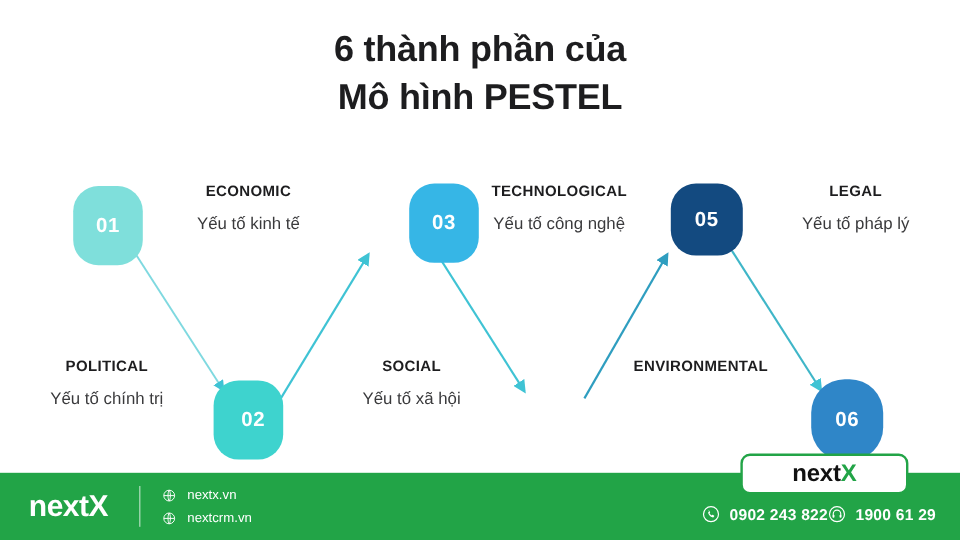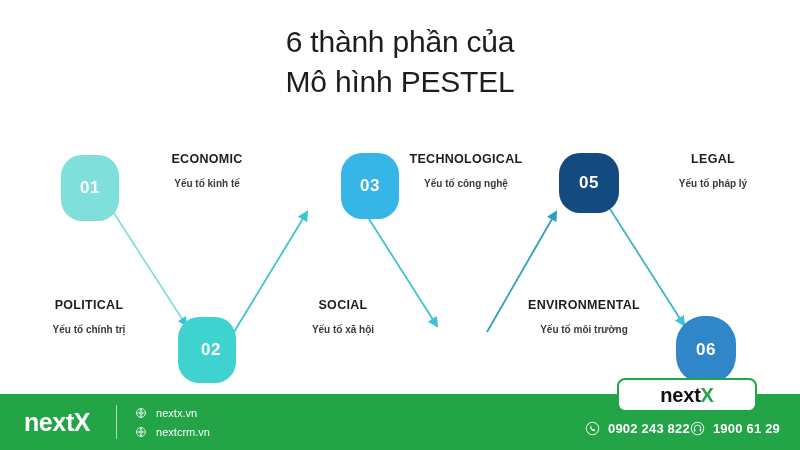--- a/index.html
+++ b/index.html
@@ -20,21 +20,21 @@
   
   .title-block {
     position: absolute;
     top: 22px;
     left: 0;
     width: 800px;
     text-align: center;
   }
   .title-line {
     font-size: 30px;
-    font-weight: 400;
+    font-weight: 700;
     color: #1d1d1f;
     letter-spacing: -0.2px;
     line-height: 1.33;
   }
 
   
   .diagram {
     position: absolute;
     inset: 0;
     width: 800px;
@@ -78,22 +78,22 @@
   }
   .lbl .lbl-title {
     font-size: 12.5px;
     font-weight: 700;
     color: #1d1d1f;
     letter-spacing: 0.3px;
     line-height: 1.2;
   }
   .lbl .lbl-sub {
     margin-top: 11px;
-    font-size: 10px;
-    font-weight: 700;
+    font-size: 14px;
+    font-weight: 400;
     color: #3a3a3c;
     line-height: 1.2;
   }
   
   .lbl.economic      { left: 132px; top: 152px; width: 150px; }
   .lbl.technological { left: 376px; top: 152px; width: 180px; }
   .lbl.legal         { left: 638px; top: 152px; width: 150px; }
   
   .lbl.political     { left: 14px;  top: 298px; width: 150px; }
   .lbl.social        { left: 268px; top: 298px; width: 150px; }
@@ -246,21 +246,20 @@
       <div class="lbl-sub">Yếu tố chính trị</div>
     </div>
 
     <div class="lbl social">
       <div class="lbl-title">SOCIAL</div>
       <div class="lbl-sub">Yếu tố xã hội</div>
     </div>
 
     <div class="lbl environmental">
       <div class="lbl-title">ENVIRONMENTAL</div>
-      <div class="lbl-sub">Yếu tố môi trường</div>
     </div>
   </div>
 
   <div class="badge">
     <div class="badge-text"><span>next</span><span class="x">X</span></div>
   </div>
 
   <div class="footer">
     <div class="footer-logo">nextX</div>
     <div class="footer-divider"></div>

